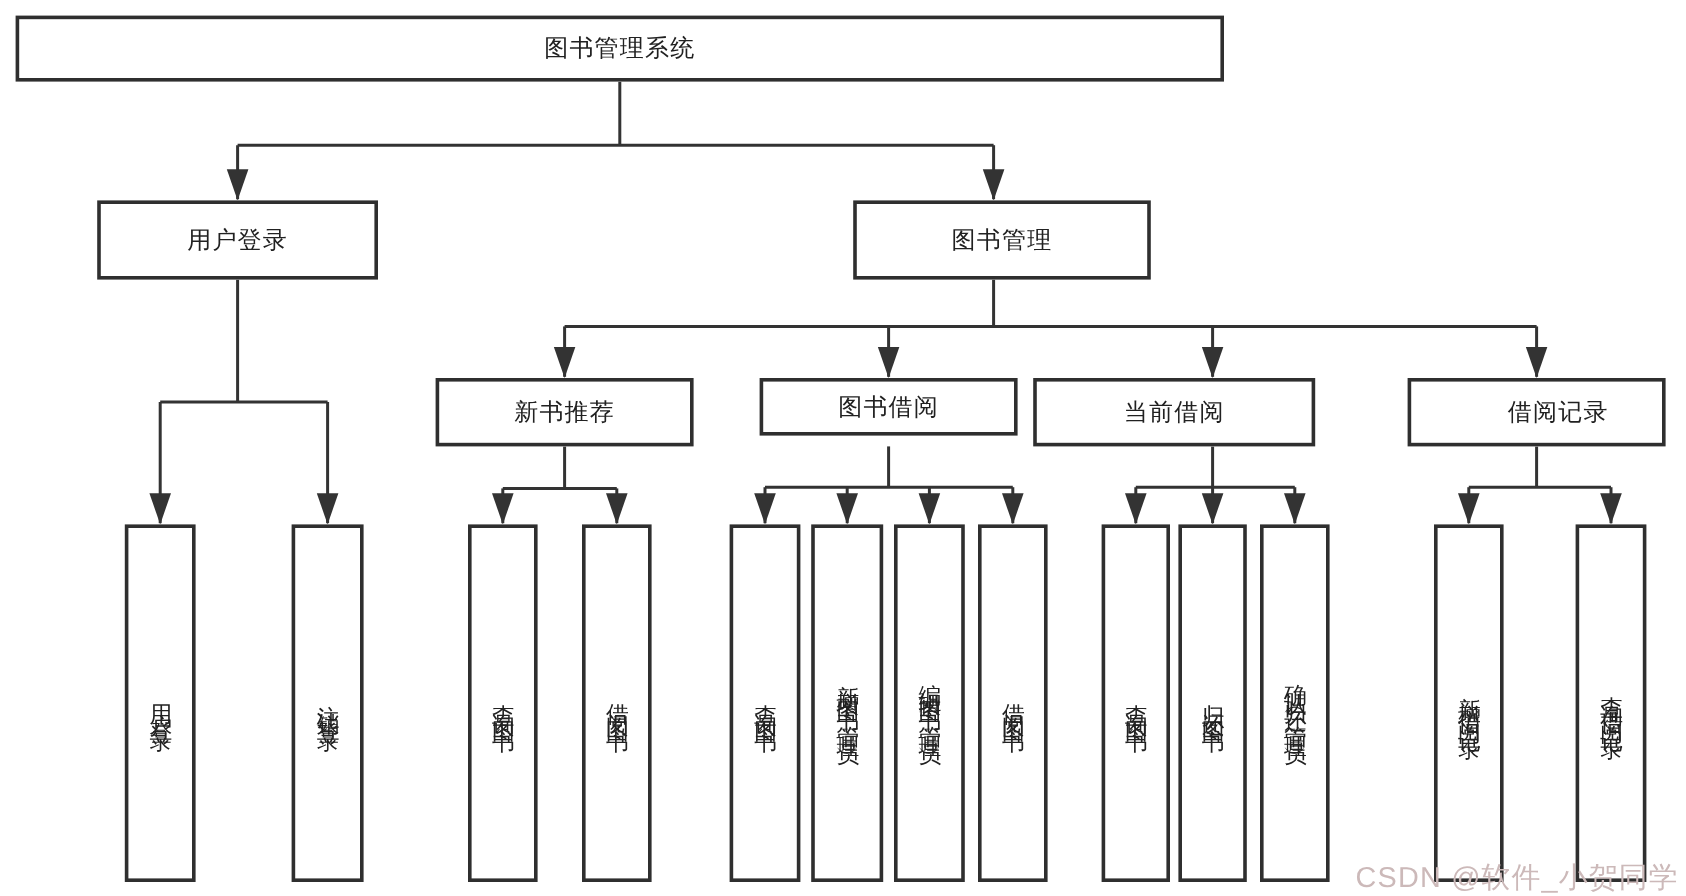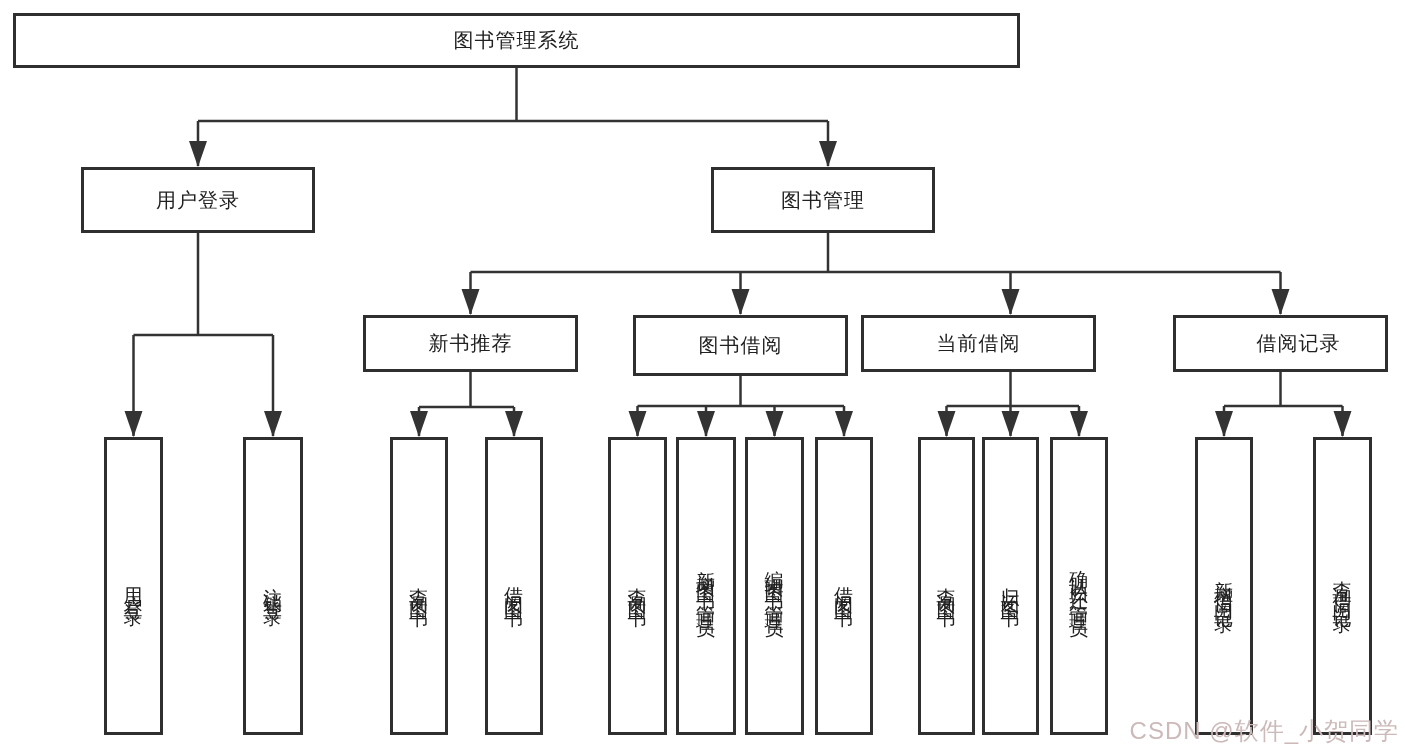--- a/index.html
+++ b/index.html
@@ -101,24 +101,24 @@
       <path d="M1280.5,372 V406"></path>
       <path d="M1224,406 H1342.5"></path>
       <path d="M1224,406 V436" marker-end="url(#arrow)"></path>
       <path d="M1342.5,406 V436" marker-end="url(#arrow)"></path>
     </g>
   </svg>
 
   <div class="node" style="left:13px;top:13px;width:1007px;height:55px;">图书管理系统</div>
 
   <div class="node" style="left:81px;top:167px;width:234px;height:66px;">用户登录</div>
-  <div class="node" style="left:711px;top:167px;width:224px;height:66px;">图书管理</div>
+  <div class="node" style="left:711px;top:167px;width:248px;height:66px;">图书管理</div>
 
   <div class="node" style="left:363px;top:315px;width:215px;height:57px;">新书推荐</div>
-  <div class="node" style="left:633px;top:315px;width:215px;height:61px;">图书借阅</div>
+  <div class="node" style="left:633px;top:315px;width:215px;height:48px;">图书借阅</div>
   <div class="node" style="left:861px;top:315px;width:235px;height:57px;">当前借阅</div>
   <div class="node" style="left:1173px;top:315px;width:215px;height:57px;padding-left:36px;">借阅记录</div>
 
   <div class="vnode" style="left:104px;top:437px;width:59px;height:298px;">用户登录</div>
   <div class="vnode" style="left:243px;top:437px;width:60px;height:298px;">注销登录</div>
 
   <div class="vnode" style="left:390px;top:437px;width:58px;height:298px;">查询图书</div>
   <div class="vnode" style="left:485px;top:437px;width:58px;height:298px;">借阅图书</div>
 
   <div class="vnode" style="left:608px;top:437px;width:59px;height:298px;">查询图书</div>

